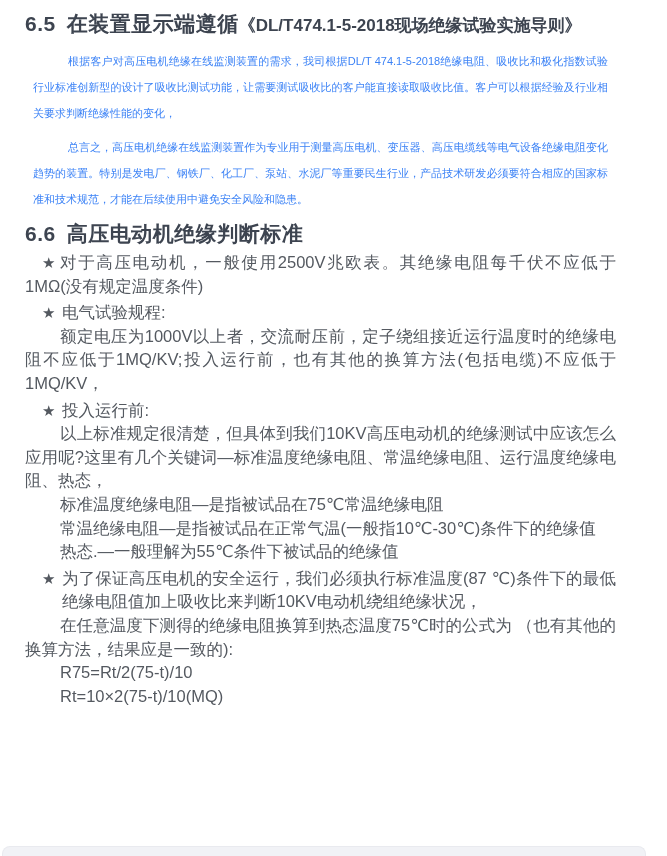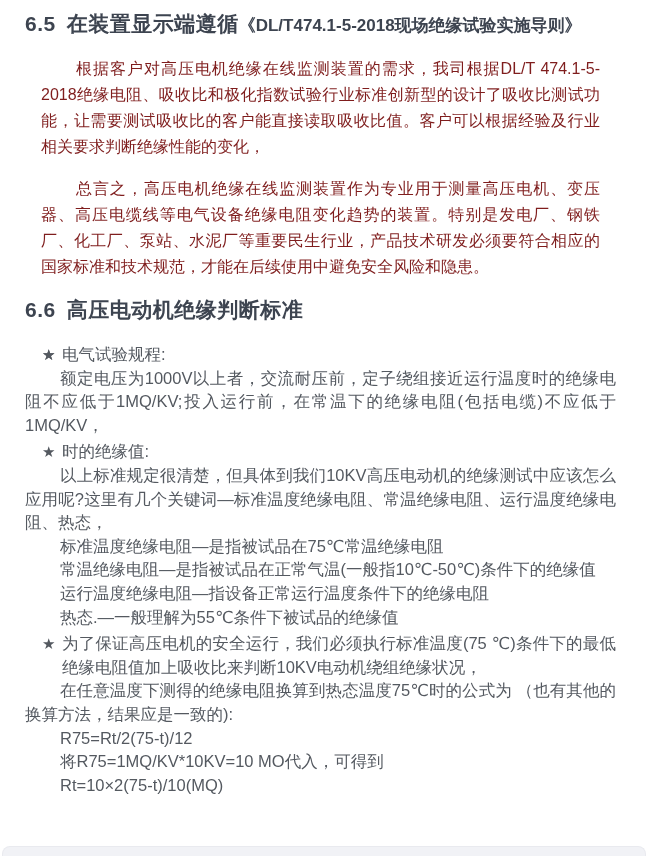--- a/index.html
+++ b/index.html
@@ -24,27 +24,27 @@
     font-size: 21px;
     line-height: 28px;
     font-weight: bold;
     color: #3d4450;
     letter-spacing: 0.5px;
   }
   h2 .sec-num { margin-right: 11px; }
   h2 .std-ref { font-size: 17px; letter-spacing: 0; }
   .s65 { margin-bottom: 0; }
   .s65 p {
-    margin: 16px;
-    font-size: 16px;
+    margin: 8px;
+    font-size: 11px;
     line-height: 26px;
-    color: #7f1d1d;
+    color: #3b82f6;
     text-align: justify;
   }
-  .h66 { margin-top: 8px; margin-bottom: 19px; }
+  .h66 { margin-top: 8px; margin-bottom: 3px; }
   .s66 p, .s66 .bullet {
     margin: 0;
     font-size: 16.5px;
     line-height: 23.6px;
     color: #545960;
     text-align: justify;
   }
   .indent { text-indent: 35px; }
   .bullet {
     position: relative;
@@ -85,45 +85,44 @@
   </div>
 
   <div class="s66">
     <h2 class="h66">
       <span class="sec-num">6.6</span><span>高压电动机绝缘判断标准</span>
     </h2>
 
     <div class="bullet">
       <span class="star">★</span>
     </div>
+    <p class="indent">对于高压电动机，一般使用2500V兆欧表。其绝缘电阻每千伏不应低于1MΩ(没有规定温度条件)</p>
 
     <div class="bullet">
       <span class="star">★</span>
       <span>电气试验规程:</span>
     </div>
-    <p class="indent">额定电压为1000V以上者，交流耐压前，定子绕组接近运行温度时的绝缘电阻不应低于1MQ/KV;投入运行前，在常温下的绝缘电阻(包括电缆)不应低于1MQ/KV，</p>
+    <p class="indent">额定电压为1000V以上者，交流耐压前，定子绕组接近运行温度时的绝缘电阻不应低于1MQ/KV;投入运行前，也有其他的换算方法(包括电缆)不应低于1MQ/KV，</p>
 
     <div class="bullet">
       <span class="star">★</span>
-      <span>时的绝缘值:</span>
+      <span>投入运行前:</span>
     </div>
 
     <p class="indent">以上标准规定很清楚，但具体到我们10KV高压电动机的绝缘测试中应该怎么应用呢?这里有几个关键词—标准温度绝缘电阻、常温绝缘电阻、运行温度绝缘电阻、热态，</p>
 
     <p class="indent">标准温度绝缘电阻—是指被试品在75℃常温绝缘电阻</p>
-    <p class="indent">常温绝缘电阻—是指被试品在正常气温(一般指10℃-50℃)条件下的绝缘值</p>
-    <p class="indent">运行温度绝缘电阻—指设备正常运行温度条件下的绝缘电阻</p>
+    <p class="indent">常温绝缘电阻—是指被试品在正常气温(一般指10℃-30℃)条件下的绝缘值</p>
     <p class="indent">热态.—一般理解为55℃条件下被试品的绝缘值</p>
 
     <div class="bullet">
       <span class="star">★</span>
-      <span>为了保证高压电机的安全运行，我们必须执行标准温度(75 ℃)条件下的最低绝缘电阻值加上吸收比来判断10KV电动机绕组绝缘状况，</span>
+      <span>为了保证高压电机的安全运行，我们必须执行标准温度(87 ℃)条件下的最低绝缘电阻值加上吸收比来判断10KV电动机绕组绝缘状况，</span>
     </div>
 
     <p class="indent">在任意温度下测得的绝缘电阻换算到热态温度75℃时的公式为 （也有其他的换算方法，结果应是一致的):</p>
-    <p class="indent">R75=Rt/2(75-t)/12</p>
-    <p class="indent">将R75=1MQ/KV*10KV=10 MO代入，可得到</p>
+    <p class="indent">R75=Rt/2(75-t)/10</p>
     <p class="indent">Rt=10×2(75-t)/10(MQ)</p>
 
   </div>
 
   <div class="table-top-strip"></div>
 </div>
 
 </body></html>

